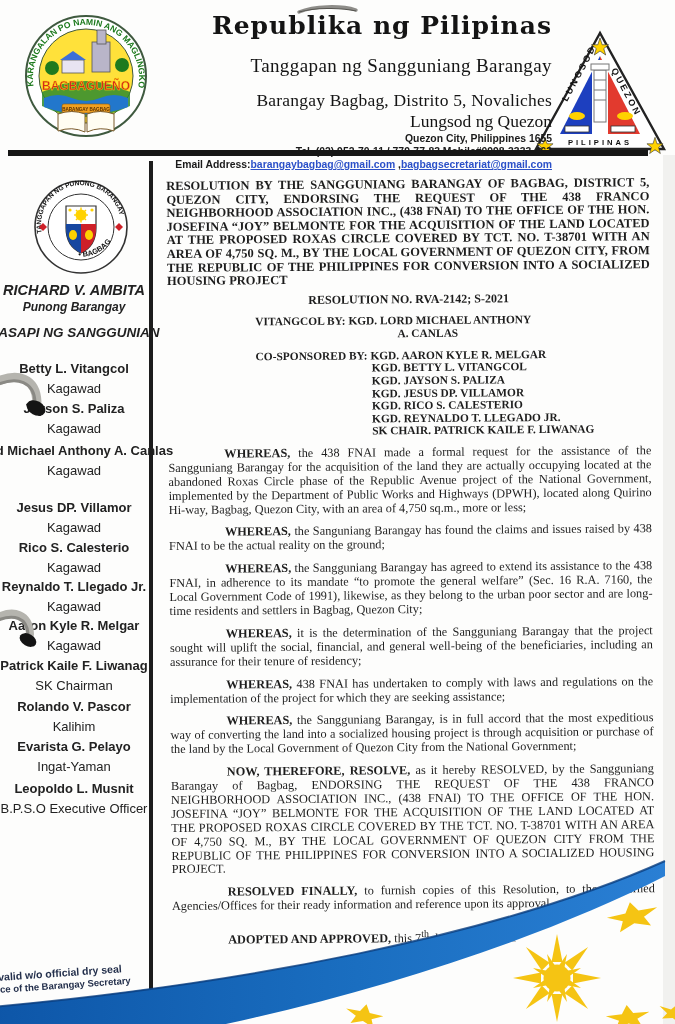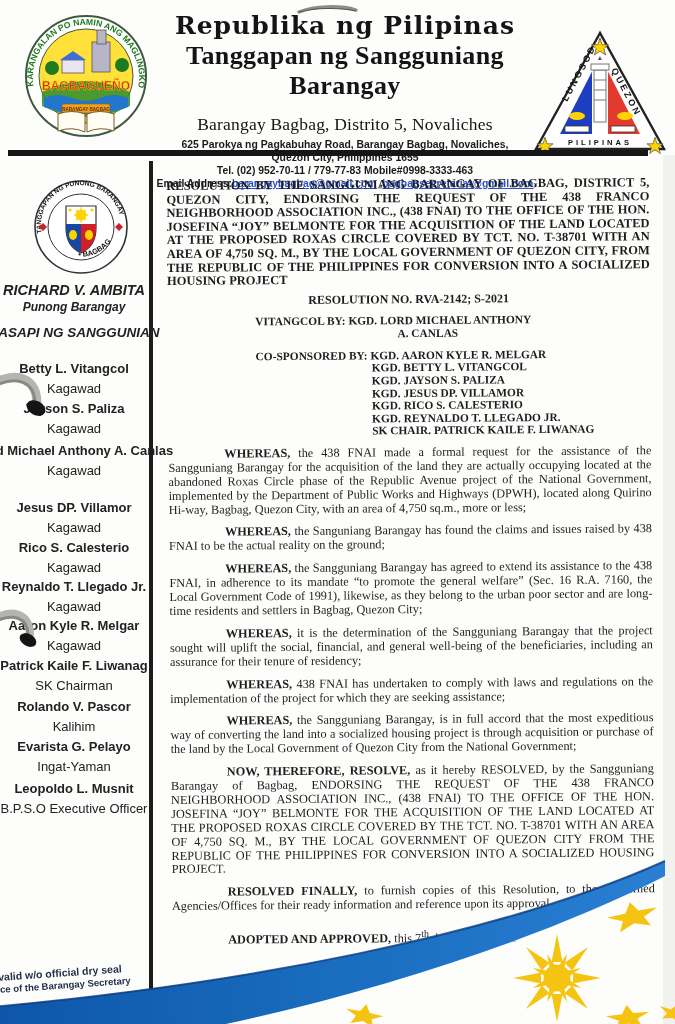--- a/index.html
+++ b/index.html
@@ -1,22 +1,22 @@
 <!DOCTYPE html>
 <html><head>
 <meta charset="utf-8">
 <style>
   html,body{margin:0;padding:0;background:#d8d8d8;}
   .page{position:relative;width:675px;height:1024px;background:#fdfdfc;overflow:hidden;
         font-family:"Liberation Serif","DejaVu Serif",serif;color:#1d1d1d;}
 
   
-  .hdr-text{position:absolute;left:138px;top:11px;width:414px;text-align:center;color:#141414;}
+  .hdr-text{position:absolute;left:138px;top:11px;width:414px;text-align:right;color:#141414;}
   .hdr-republika{font-family:"DejaVu Serif",serif;font-weight:700;font-size:25px;letter-spacing:1px;}
-  .hdr-office{font-family:"Liberation Serif",serif;font-weight:700;font-size:26px;letter-spacing:.4px;margin-top:1px;}
+  .hdr-office{font-family:"Liberation Serif",serif;font-weight:400;font-size:19px;letter-spacing:.4px;margin-top:15px;}
   .hdr-brgy{font-size:17.5px;margin-top:13px;letter-spacing:.2px;}
   .hdr-city{font-size:17.5px;}
   .hdr-small{font-family:"Liberation Sans","DejaVu Sans",sans-serif;font-size:10.4px;font-weight:700;line-height:13px;color:#1a1a1a;}
   .hdr-small.first{margin-top:3px;}
   .link{text-decoration:underline;cursor:pointer;}
   .fbname{font-weight:700;}
 
   .rule{position:absolute;left:8px;top:150px;width:640px;height:6px;background:#161616;}
   .vline{position:absolute;left:149px;top:161px;width:4px;height:842px;background:#1c1c1c;}
   .edge-shade{position:absolute;right:0;top:155px;width:12px;height:869px;background:rgba(90,85,70,.07);}
@@ -109,21 +109,21 @@
       <polygon points="67,5 69.4,12.6 76.5,12.6 71.2,16.9 73.3,24 67,19.6 60.7,24 62.8,16.9 57.5,12.6 64.6,12.6" transform="translate(0,2) scale(.9)" transform-origin="67 14"></polygon>
       <polygon points="12,106 14.4,113.6 21.5,113.6 16.2,117.9 18.3,125 12,120.6 5.7,125 7.8,117.9 2.5,113.6 9.6,113.6" transform="scale(.85)" transform-origin="12 115"></polygon>
       <polygon points="122,106 124.4,113.6 131.5,113.6 126.2,117.9 128.3,125 122,120.6 115.7,125 117.8,117.9 112.5,113.6 119.6,113.6" transform="scale(.85)" transform-origin="122 115"></polygon>
     </g>
   </svg>
 
   <div class="hdr-text">
     <div class="hdr-republika">Republika ng Pilipinas</div>
     <div class="hdr-office">Tanggapan ng Sangguniang Barangay</div>
     <div class="hdr-brgy">Barangay Bagbag, Distrito 5, Novaliches</div>
-    <div class="hdr-small first">625 Parokya ng Pagkabuhay Road, Barangay Bagbag, Novaliches,</div>
+    <div class="hdr-city">Lungsod ng Quezon</div>
     <div class="hdr-small">Quezon City, Philippines 1655</div>
     <div class="hdr-small">Tel.  (02) 952-70-11 / 779-77-83 Mobile#0998-3333-463</div>
     <div class="hdr-small">
       <span>Email Address:</span><span class="link" style="color:#2b50c8">barangaybagbag@gmail.com</span><span> ,</span><span class="link" style="color:#2b50c8">bagbagsecretariat@gmail.com</span>
     </div>
   </div>
 
   <div class="rule"></div>
   <div class="vline"></div>
   <div class="edge-shade"></div>

